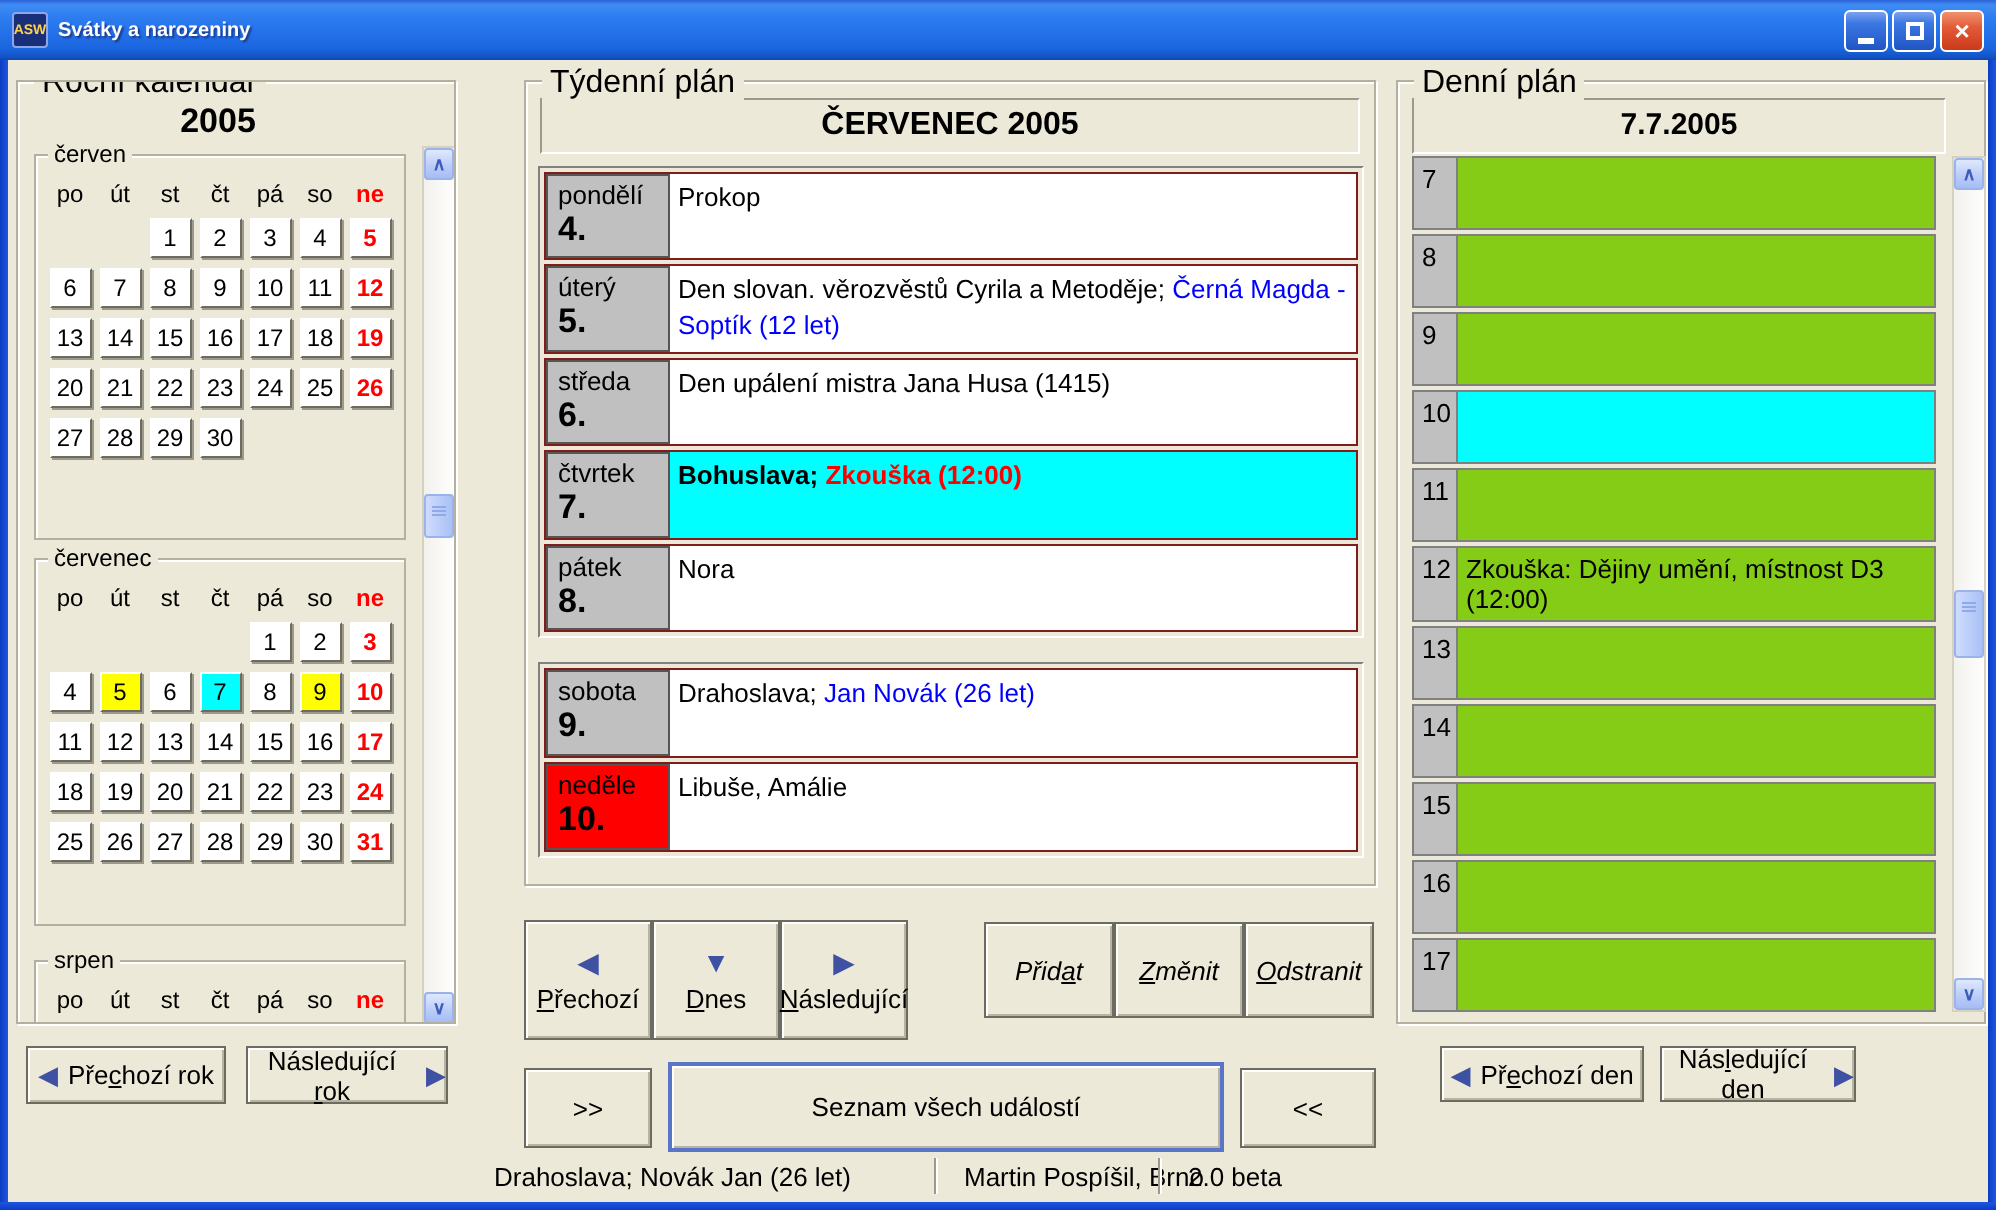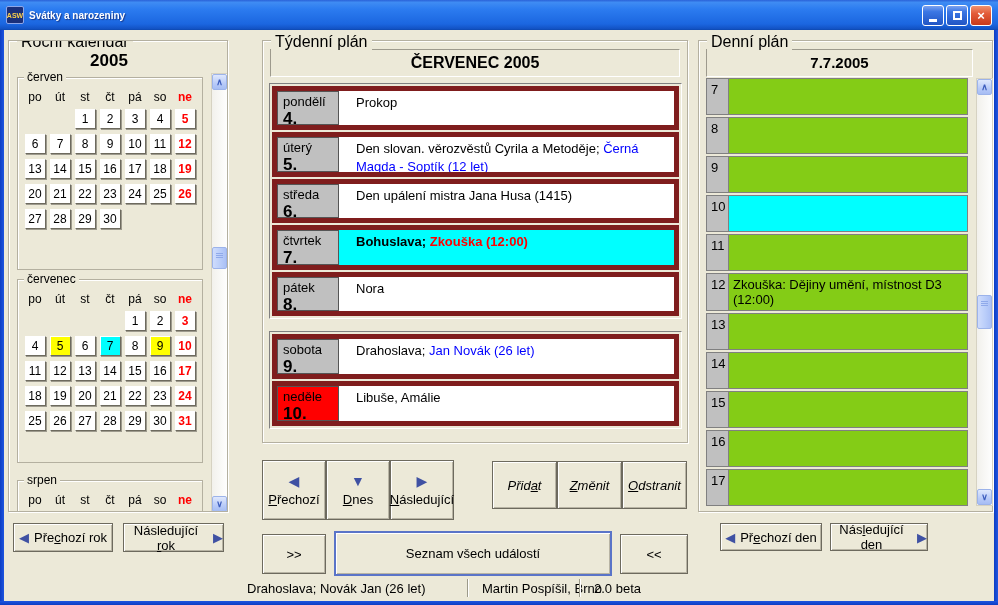--- a/index.html
+++ b/index.html
@@ -67,25 +67,25 @@
   .panel-header { position:absolute; text-align:center; font-weight:bold; font-size:16px; padding-top:4px;
     border:1px solid; border-color:#9d9a8d #fff #fff #9d9a8d; background:#ece9d8; height:28px; }
   #week-header { left:7px; top:8px;  width:410px; }
   #day-header  { left:7px; top:8px;  width:267px; font-size:15px; }
 
   
   .week-block { position:absolute; left:6px; width:413px; background:#ece9d8; border:1px solid; border-color:#808080 #fff #fff #808080;
     padding:2px; display:grid; gap:2px; }
   #weekday-block { top:42px; height:236px; grid-template-rows:repeat(5,1fr); }
   #weekend-block { top:290px; height:98px; grid-template-rows:repeat(2,1fr); }
-  .week-row { display:flex; border:5px solid #7f1d1d; background:#fff; overflow:hidden;justify-content:space-between; }
+  .week-row { display:flex; border:1px solid #7f1d1d; background:#fff; overflow:hidden;justify-content:space-between; }
   .day-label { width:62px; flex:0 0 62px; background:#c0c0c0; border-right:1px solid #555; outline:1px solid #555; outline-offset:-1px; padding:3px 0 0 6px; }
   .day-name { font-size:13px; display:block; }
   .day-num  { font-size:17px; font-weight:bold; display:block; }
-  .day-content { flex:1; padding:3px 17px; line-height:1.35; }
+  .day-content { flex:1; padding:3px 4px; line-height:1.35; }
 
   
   #hour-rows { position:absolute; left:7px; top:37px; width:262px; height:428px; display:grid; grid-template-rows:repeat(11,1fr); gap:2px; }
   .hour-row { display:flex; border:1px solid #808080; background:#ece9d8; }
   .hour-label { width:22px; flex:0 0 22px; background:#c0c0c0; border-right:1px solid #808080; padding:3px 0 0 4px; font-size:13px; }
   .hour-content { flex:1; background:#84cc16; padding:3px 3px 0 4px; font-size:13px; }
 
   
   .btn { position:absolute; background:#ece9d8; border:1px solid #6d6a5e; box-shadow:inset 1px 1px 0 #fff, inset -1px -1px 0 #b8b4a4;
     font-family:inherit; font-size:13px; color:#000; display:flex; align-items:center; justify-content:center; cursor:default; }

